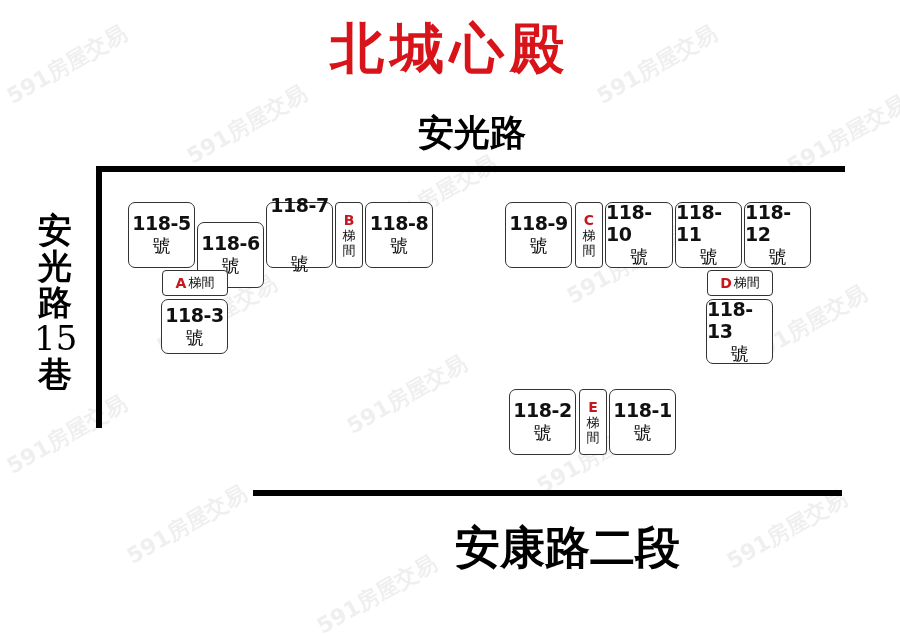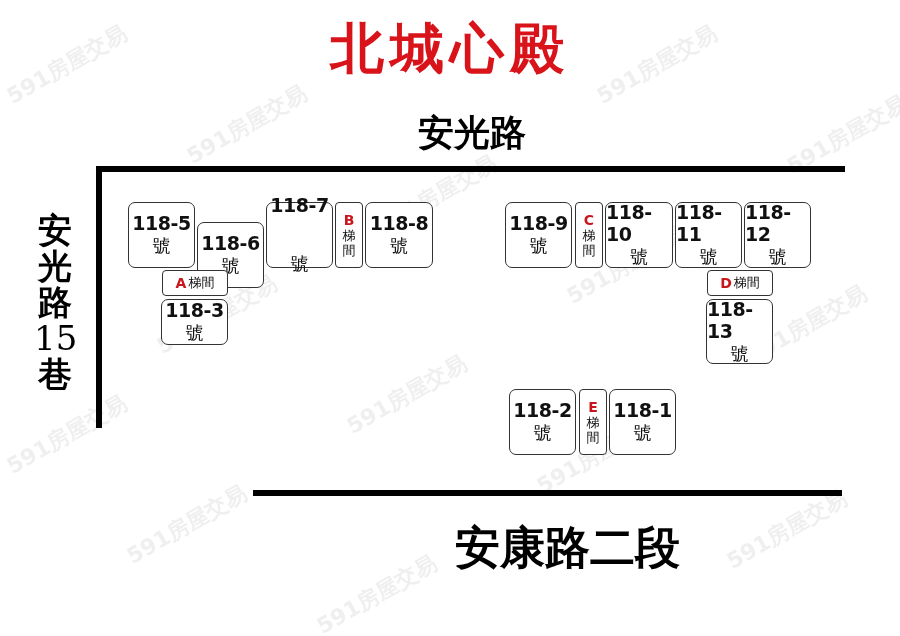--- a/index.html
+++ b/index.html
@@ -107,21 +107,21 @@
 <div class="abs unit" style="left:365px;top:202px;width:68px;height:66px;">
   <div class="num">118-8</div>
   <div class="hao">號</div>
 </div>
 
 <div class="abs stair-h" style="left:162px;top:270px;width:66px;height:26px;">
   <span class="letter">A</span>
   <span class="ch">梯</span>
     <span class="ch" style="margin-left:-2px;">間</span>
 </div>
-<div class="abs unit" style="left:161px;top:299px;width:67px;height:46px;justify-content:center;">
+<div class="abs unit" style="left:161px;top:299px;width:67px;height:55px;justify-content:center;">
   <div class="num">118-3</div>
   <div class="hao">號</div>
 </div>
 
 <div class="abs unit" style="left:505px;top:202px;width:67px;height:66px;">
   <div class="num">118-9</div>
   <div class="hao">號</div>
 </div>
 <div class="abs stair-v" style="left:575px;top:202px;width:28px;height:66px;">
   <div class="letter">C</div>

